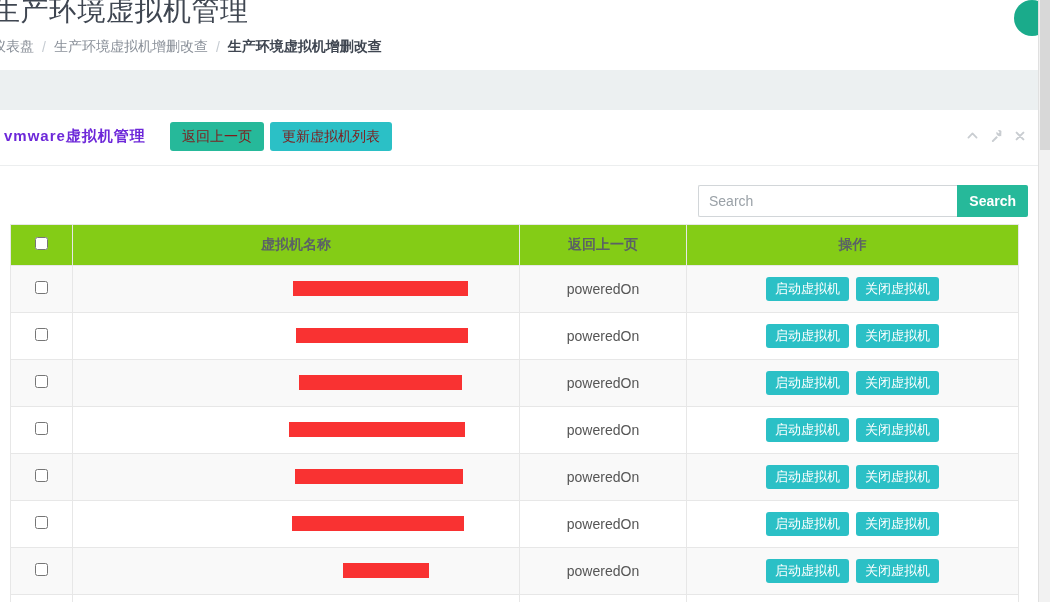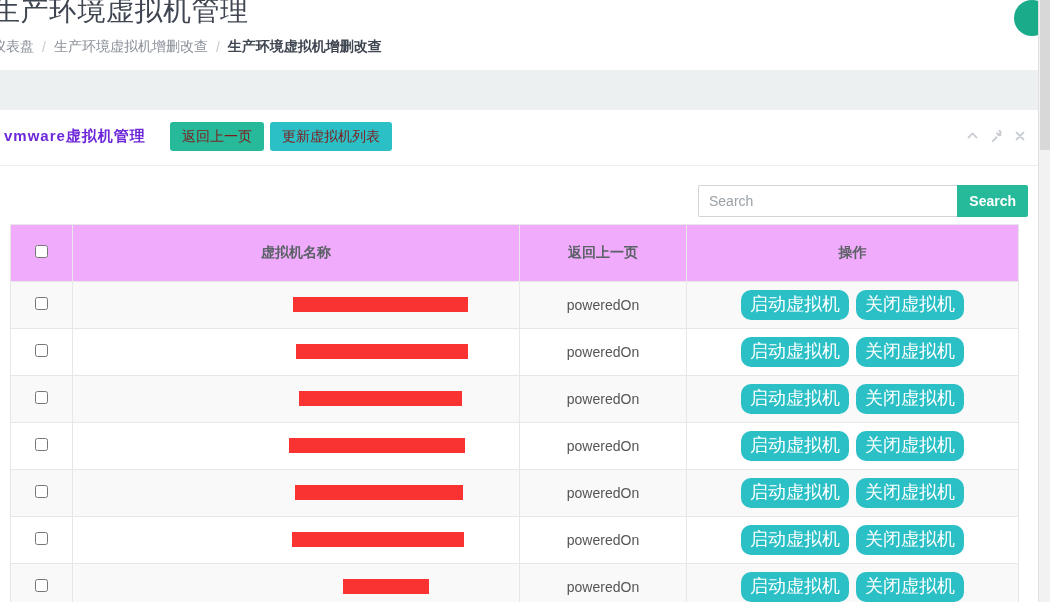--- a/index.html
+++ b/index.html
@@ -183,26 +183,26 @@
     border-collapse: collapse;
     table-layout: fixed;
     font-size: 14px;
   }
   table.vm-table th,
   table.vm-table td {
     border: 1px solid #e7e7e7;
     vertical-align: middle;
   }
   table.vm-table thead th {
-    background: #f0abfc;
+    background: #84cc16;
     color: #5b6166;
     font-weight: bold;
     height: 40px;
     text-align: center;
-    padding: 8px;
+    padding: 0;
   }
   .col-chk   { width: 62px; }
   .col-name  { width: 447px; }
   .col-state { width: 167px; }
   .col-ops   { width: 332px; }
 
   table.vm-table tbody tr { height: 46px; }
   table.vm-table tbody tr.odd  td { background: #f9f9f9; }
   table.vm-table tbody tr.even td { background: #ffffff; }
   table.vm-table tbody td { padding: 0; text-align: center; color: #555; }
@@ -227,24 +227,24 @@
     top: 15px;
     height: 15px;
   }
   .ops-wrap {
     display: flex;
     justify-content: center;
     gap: 7px;
   }
   .btn-sm {
     border: none;
-    border-radius: 10px;
+    border-radius: 3px;
     background: #2bc0c6;
     color: #fff;
-    font-size: 18px;
+    font-size: 13px;
     font-family: inherit;
     padding: 5px 9px;
     line-height: 1.1;
     cursor: pointer;
     white-space: nowrap;
   }
   input[type="checkbox"] { margin: 0; cursor: pointer; }
 
   
   .scroll-track {

